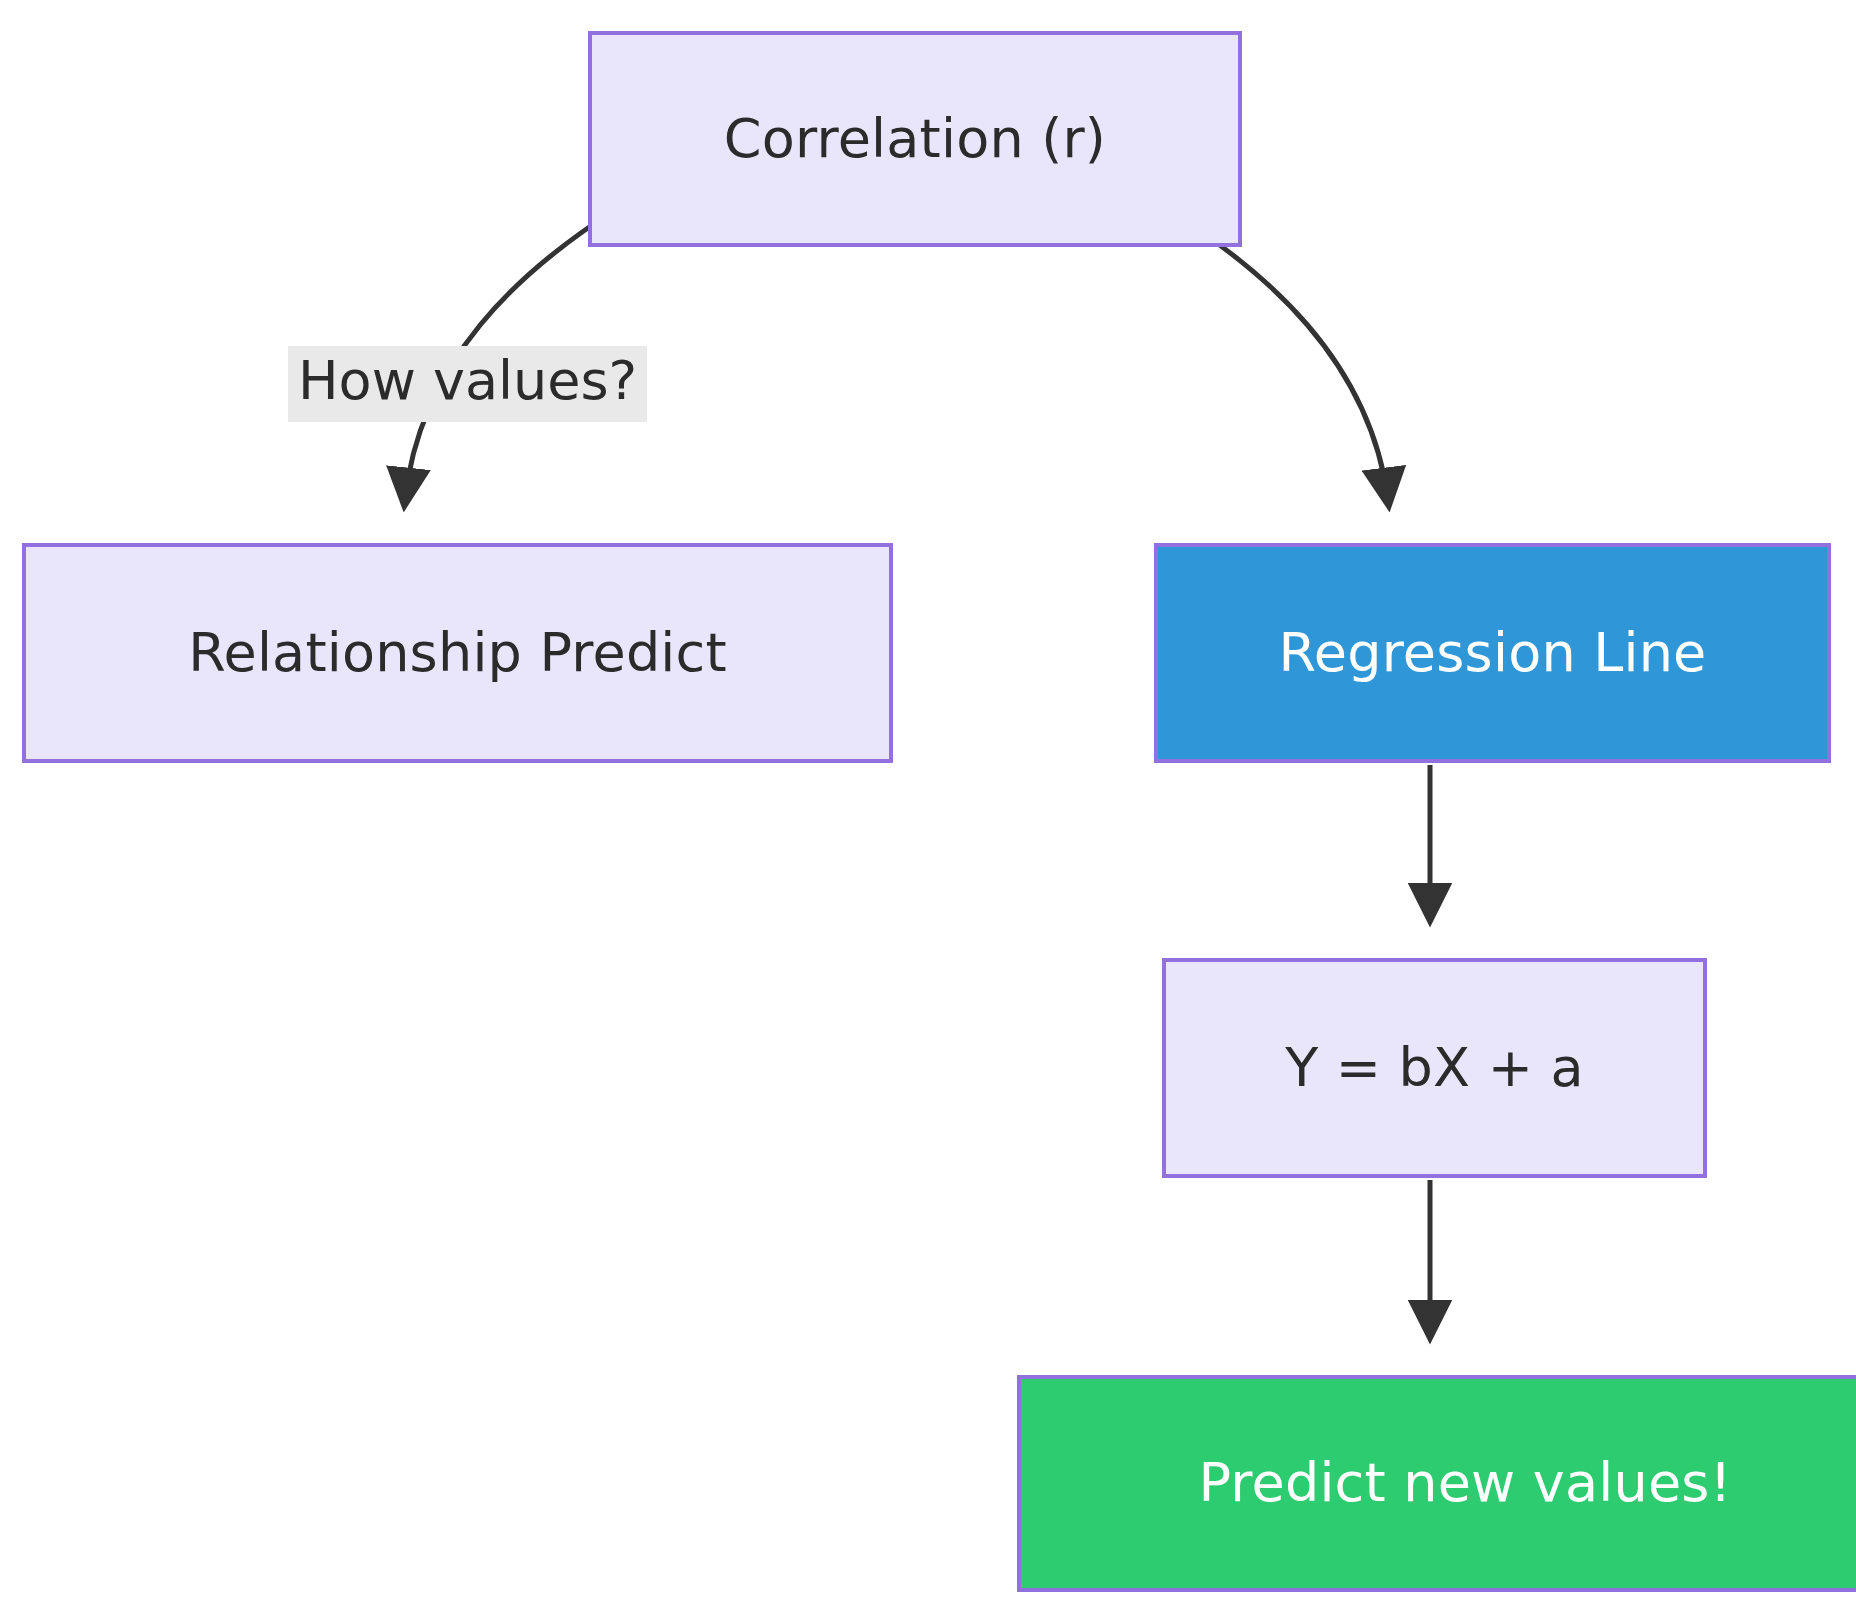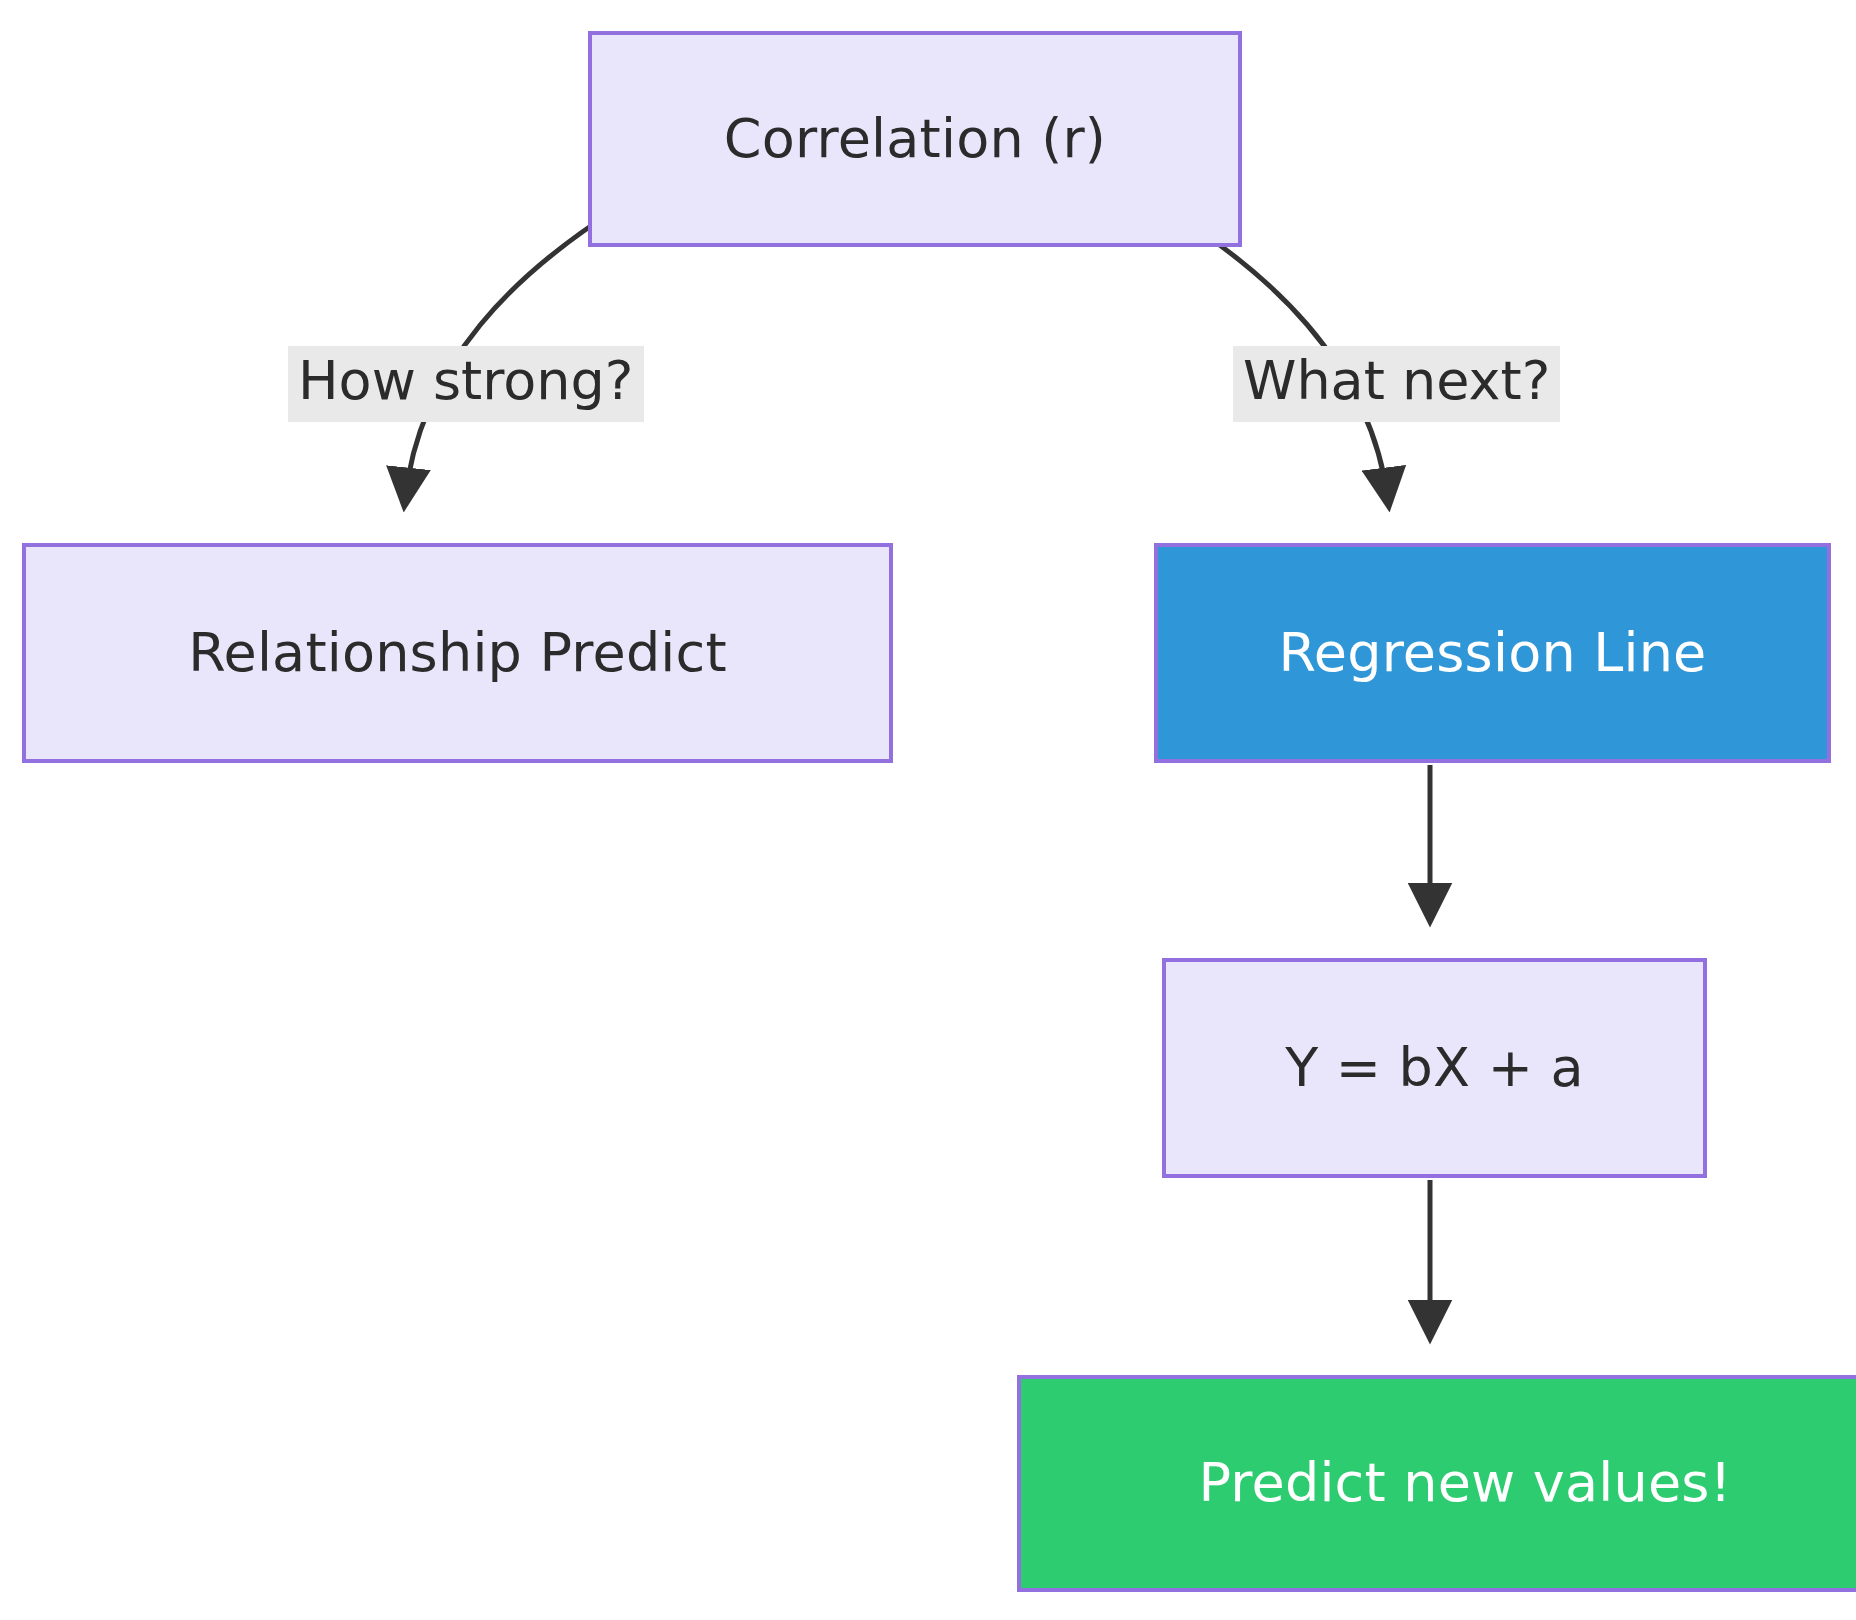--- a/index.html
+++ b/index.html
@@ -100,17 +100,16 @@
   </div>
 
   <div class="node" id="n-formula">
     <span>Y = bX + a</span>
   </div>
 
   <div class="node accent-green" id="n-predict">
     <span>Predict new values!</span>
   </div>
 
-  <div class="edge-label" id="lbl-left">How strong?</div>
+  <div class="edge-label" id="lbl-left">How values?</div>
 
-  <div class="edge-label" id="lbl-right">What next?</div>
 
 </div>
 
 </body></html>

